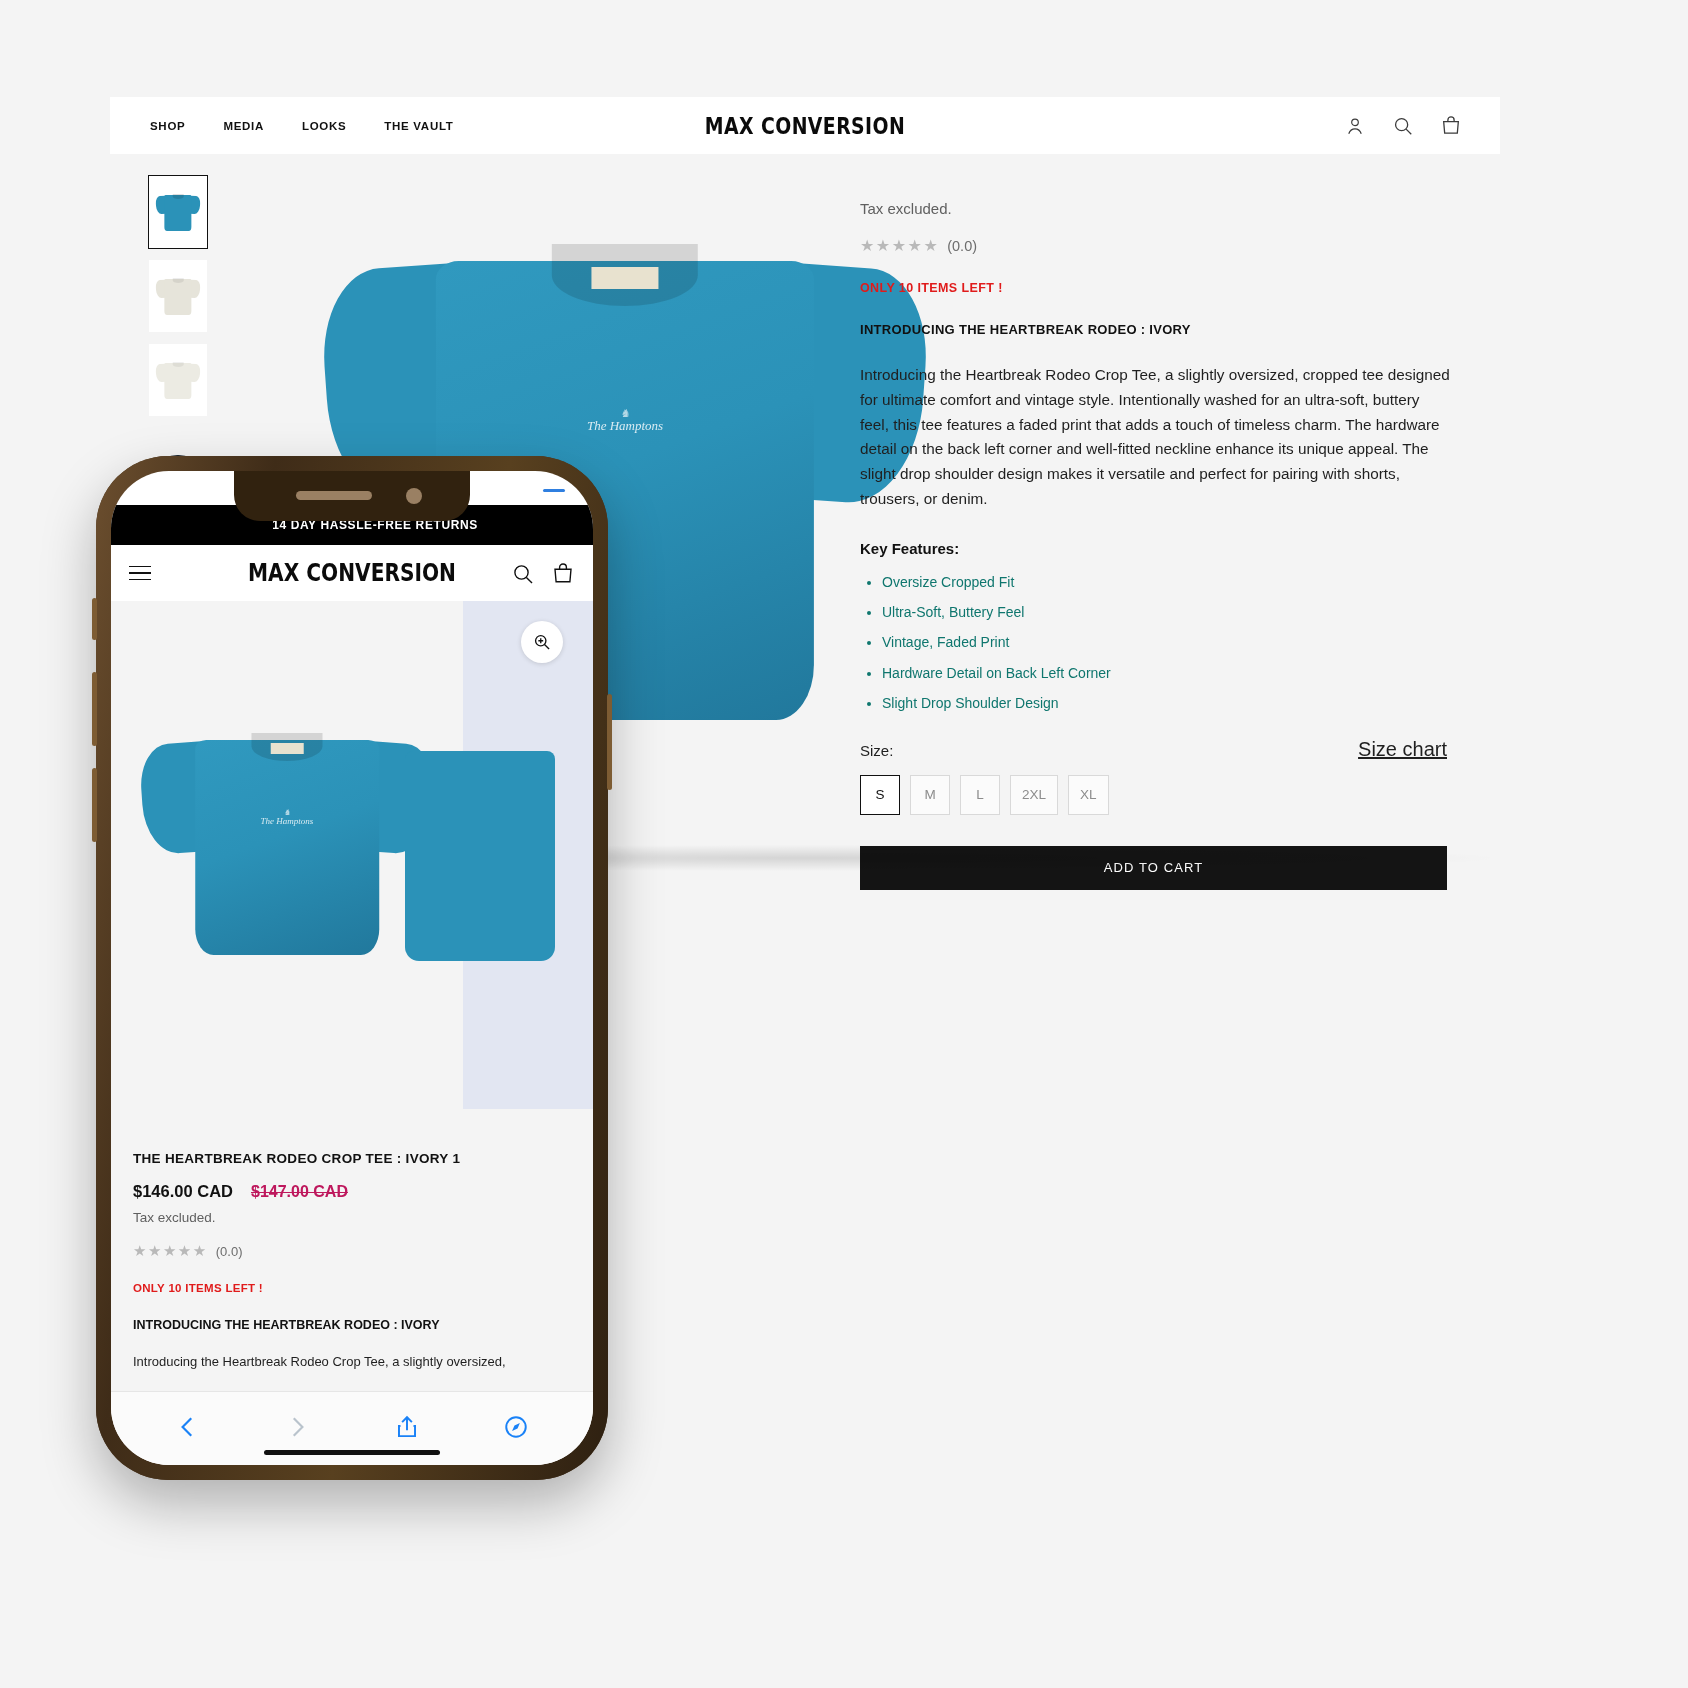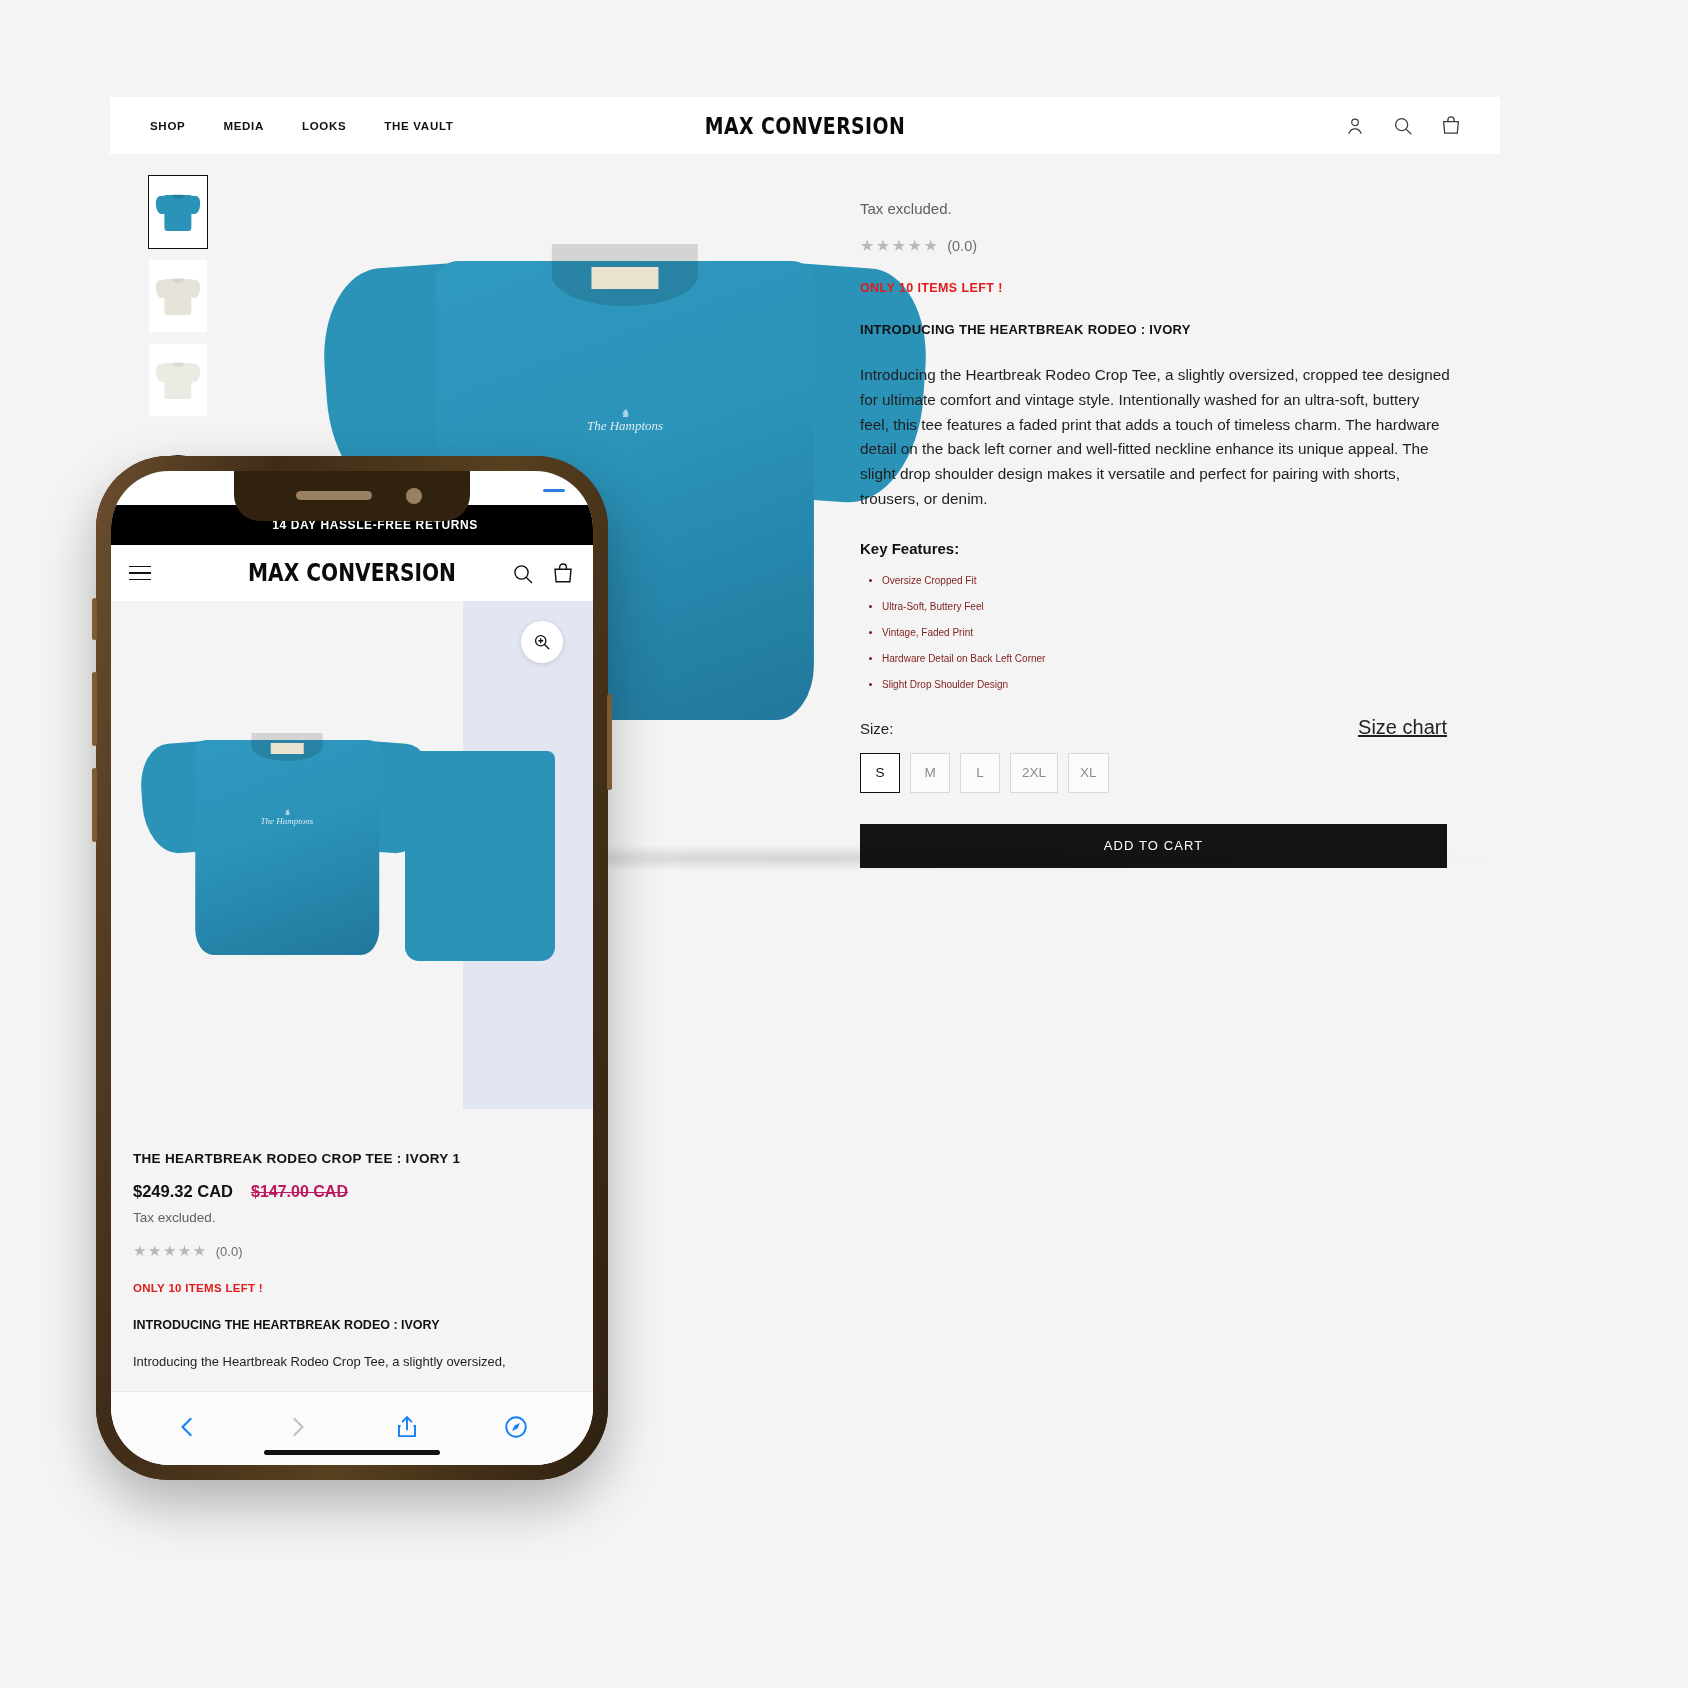--- a/index.html
+++ b/index.html
@@ -112,21 +112,21 @@
     margin-top: 27px; font-weight: 700; font-size: 13px;
     letter-spacing: 0.3px; color: #111;
   }
   .desc {
     margin-top: 26px; font-size: 15.3px; line-height: 1.62;
     color: #1f1f1f; max-width: 590px;
   }
   .kf-title { margin-top: 28px; font-weight: 700; font-size: 15px; color: #111; }
   .kf-list { margin-top: 18px; padding-left: 22px; }
   .kf-list li {
-    font-size: 10px; line-height: 1.1; color: #7f1d1d;
+    font-size: 14px; line-height: 1.1; color: #0f766e;
     margin-bottom: 15px; list-style: disc;
   }
   .size-row {
     margin-top: 26px; display: flex; align-items: baseline;
     justify-content: space-between; width: 587px;
   }
   .size-label { font-size: 15px; color: #1f1f1f; }
   .size-chart {
     font-size: 20px; color: #1f1f1f; text-decoration: underline;
     cursor: pointer;
@@ -494,21 +494,21 @@
             <line x1="15" y1="15" x2="20.5" y2="20.5"></line>
             <line x1="7.6" y1="10.5" x2="13.4" y2="10.5"></line>
             <line x1="10.5" y1="7.6" x2="10.5" y2="13.4"></line>
           </svg>
         </div>
       </div>
 
       <div class="m-info">
         <div class="m-title">THE HEARTBREAK RODEO CROP TEE : IVORY 1</div>
         <div class="m-price-row">
-          <span class="m-price">$249.32 CAD</span>
+          <span class="m-price">$146.00 CAD</span>
           <span class="m-compare">$147.00 CAD</span>
         </div>
         <div class="m-tax">Tax excluded.</div>
         <div class="m-stars-row">
           <span class="m-stars">★★★★★</span>
           <span class="m-rating">(0.0)</span>
         </div>
         <div class="m-stock">ONLY 10 ITEMS LEFT !</div>
         <div class="m-sub">INTRODUCING THE HEARTBREAK RODEO : IVORY</div>
         <div class="m-desc">Introducing the Heartbreak Rodeo Crop Tee, a slightly oversized,</div>

